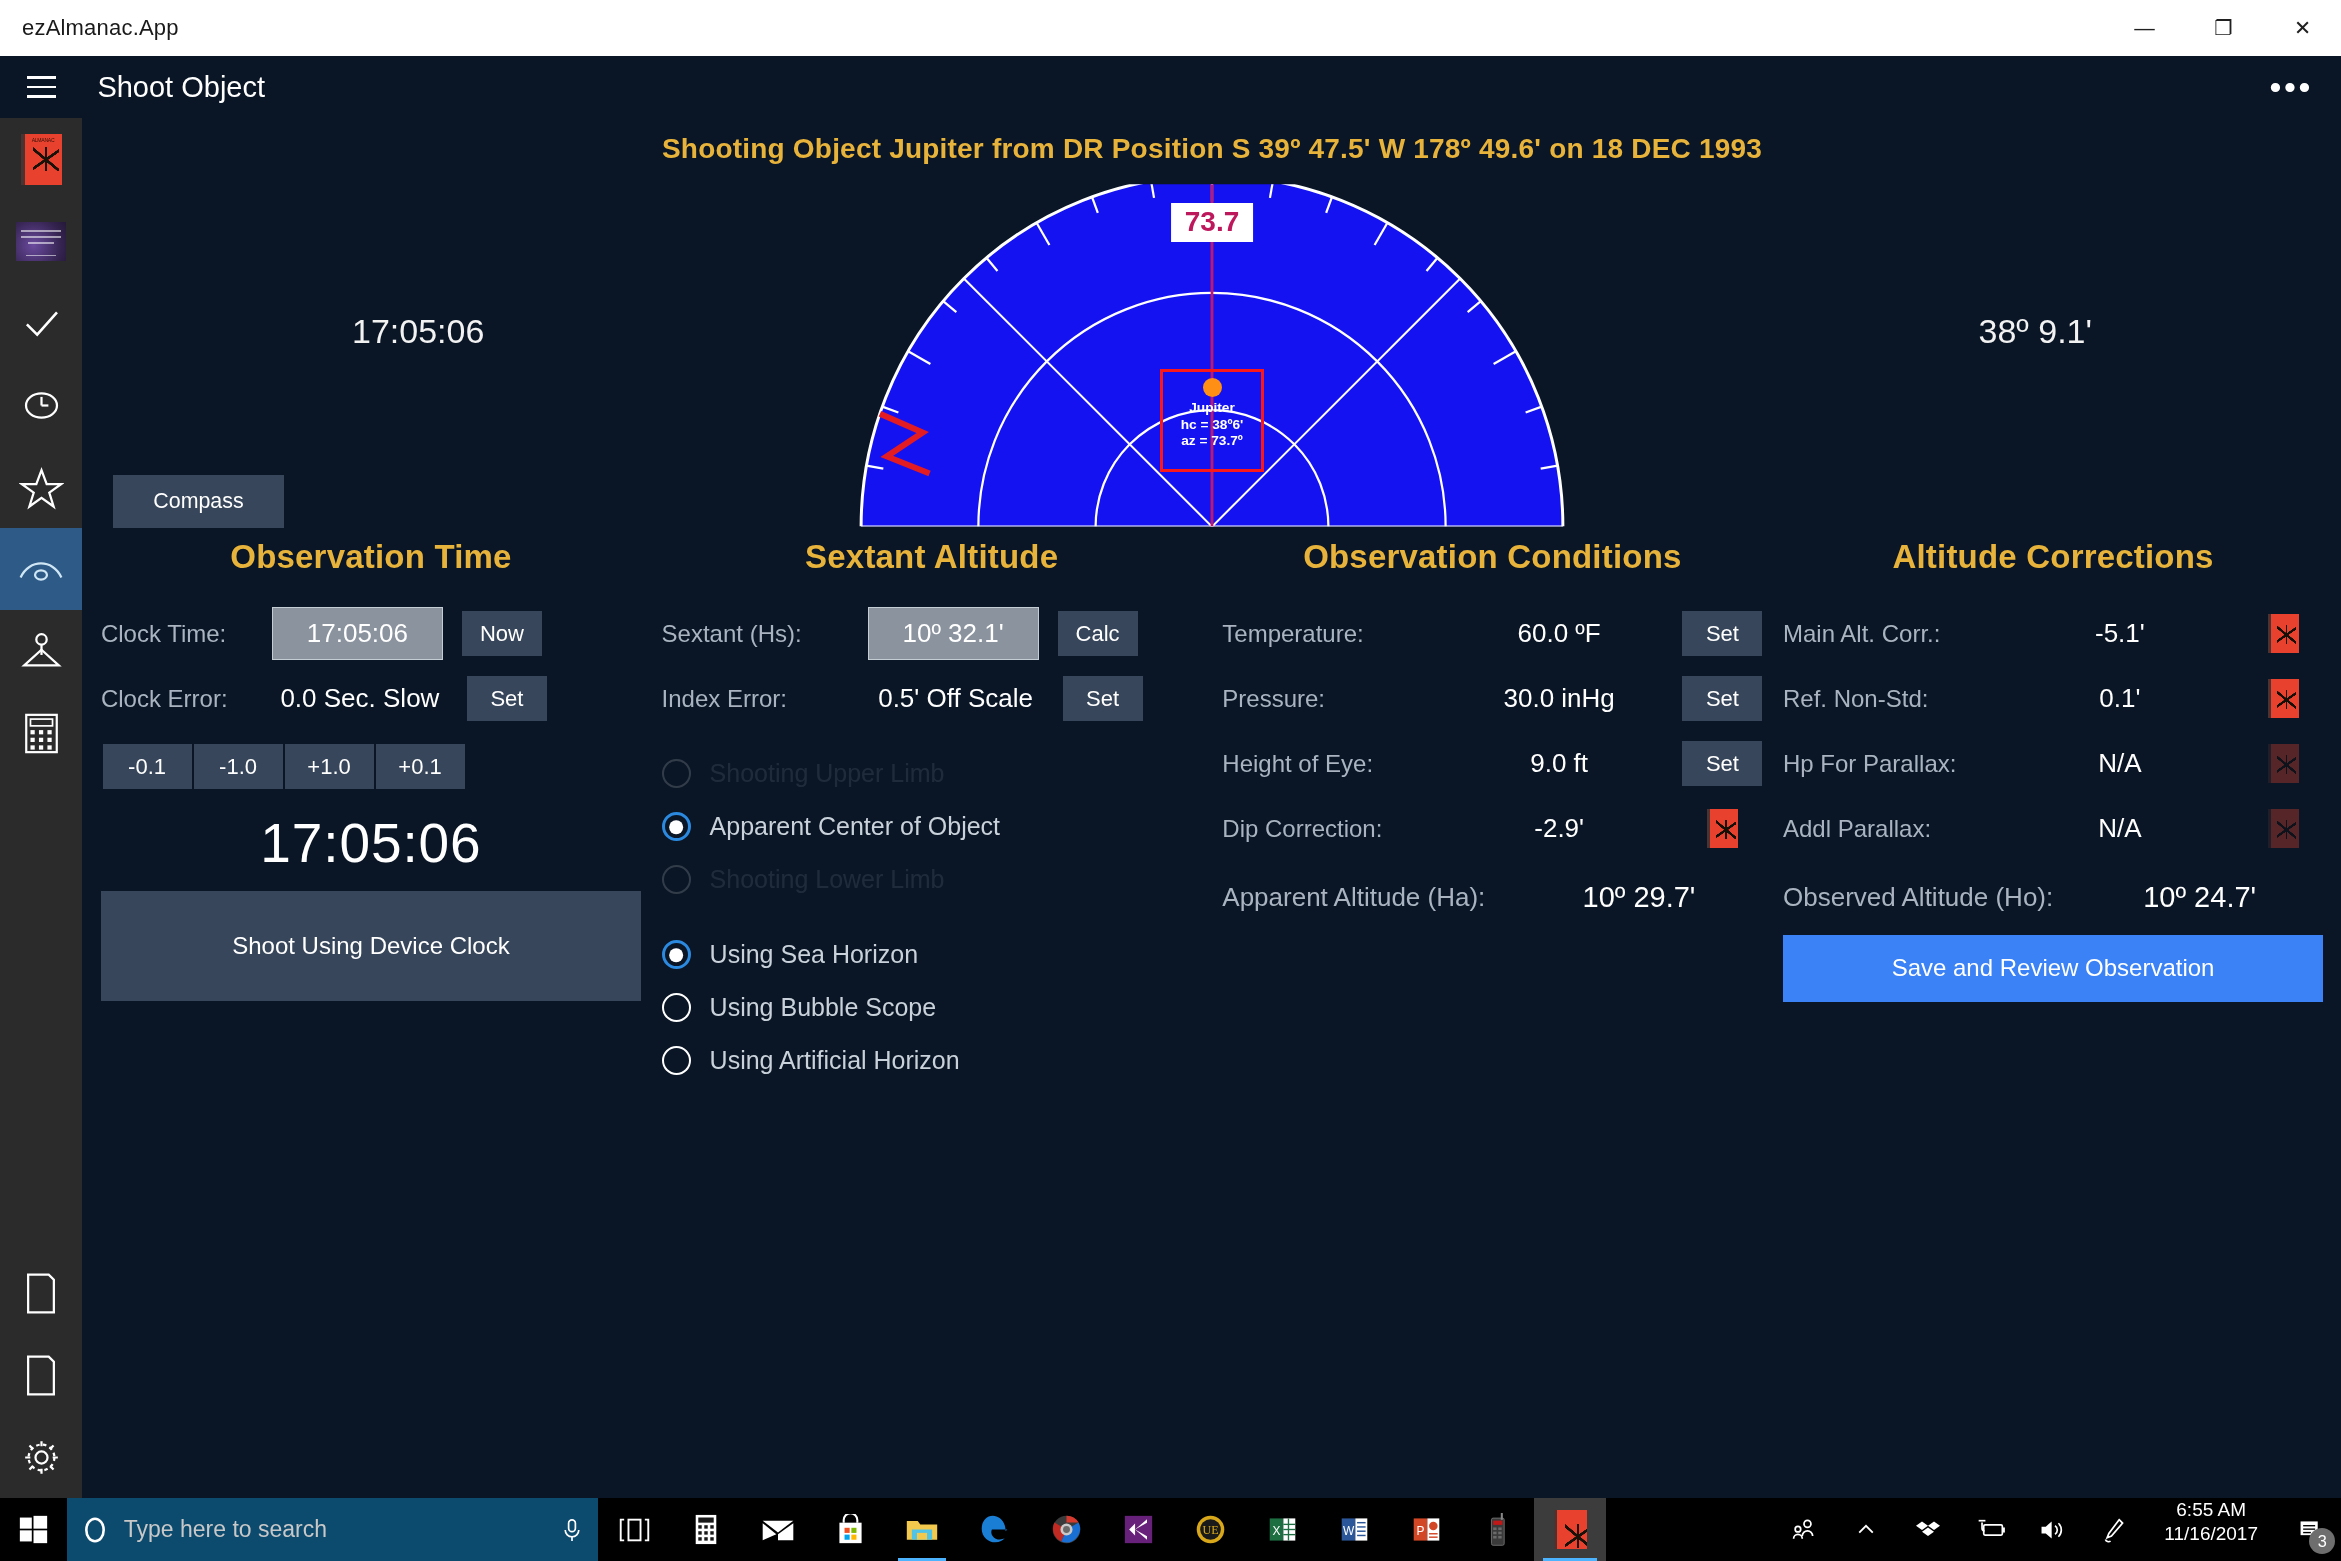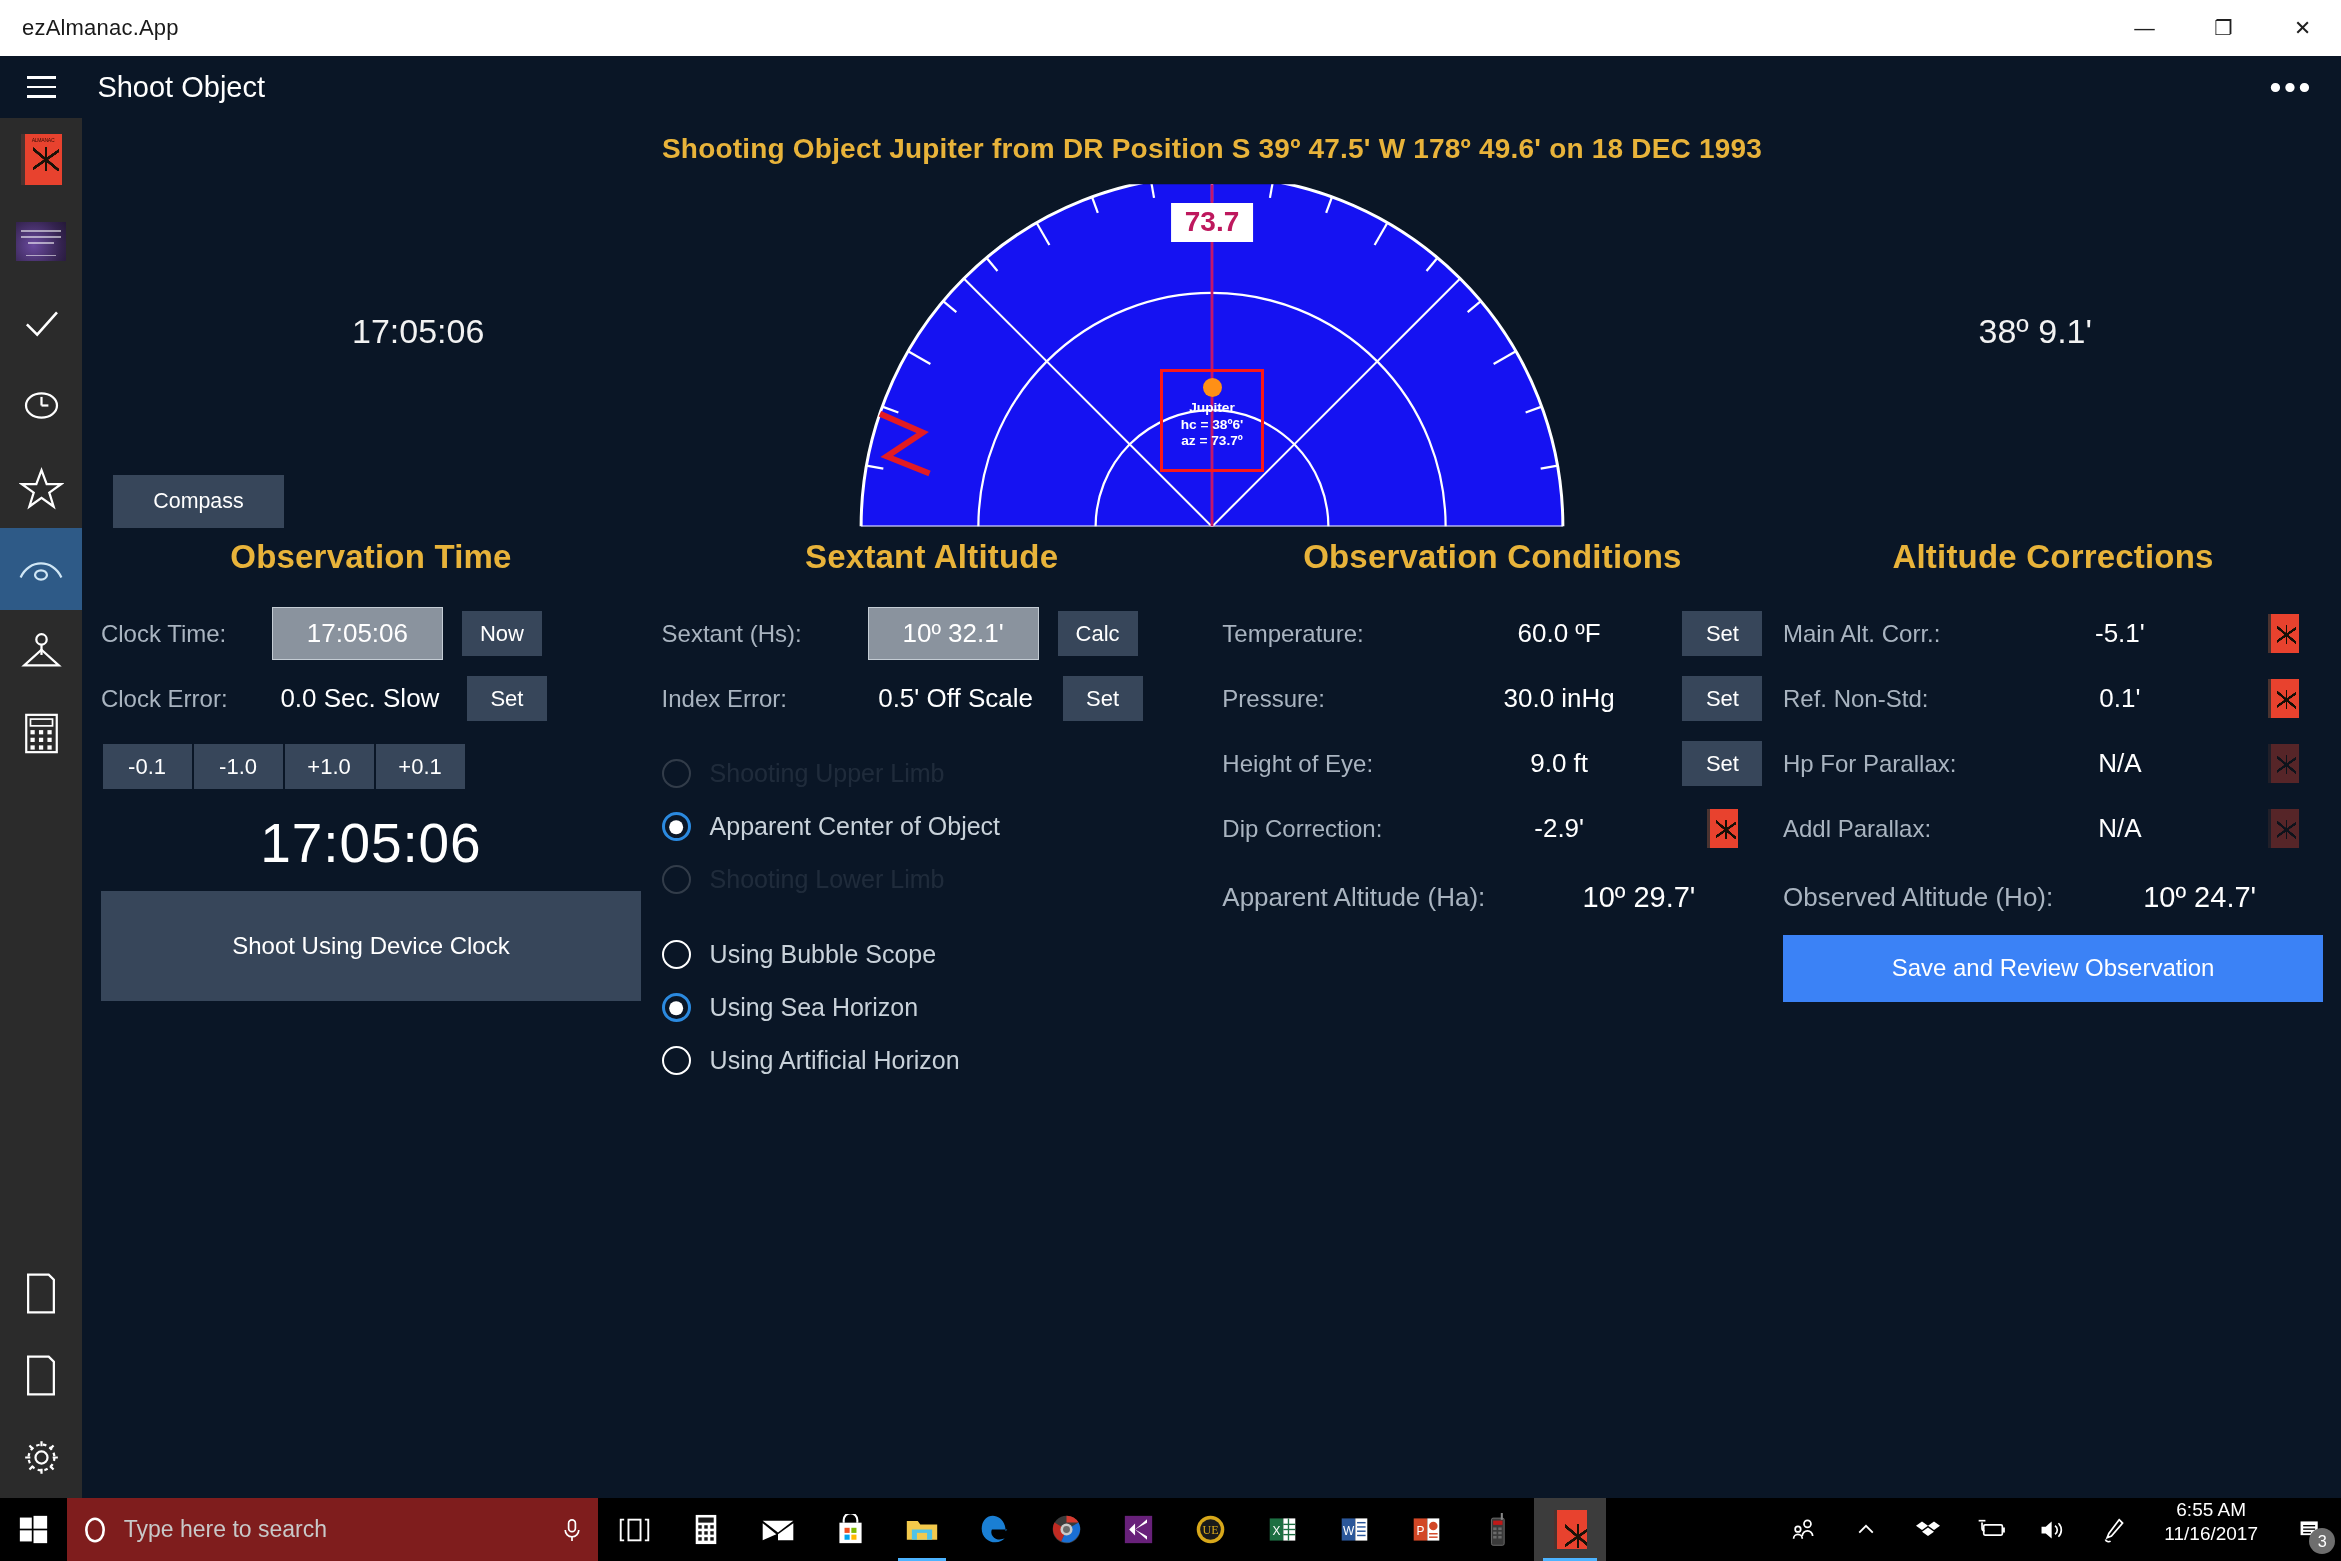--- a/index.html
+++ b/index.html
@@ -208,21 +208,21 @@
     display: flex; align-items: center; justify-content: center;
   }
 
   
   #taskbar {
     position: absolute; left: 0; bottom: 0; width: 2342px; height: 63px;
     background: #000000; display: flex; align-items: center;
   }
   #start-btn { width: 67px; height: 63px; display: flex; align-items: center; justify-content: center; cursor: pointer; }
   #tb-search {
-    width: 531px; height: 63px; background: #7f1d1d; display: flex; align-items: center;
+    width: 531px; height: 63px; background: #0c4a6e; display: flex; align-items: center;
     gap: 15.4px; padding: 0 15.4px; cursor: text;
   }
   #tb-search .ph { color: #c8c8c8; font-size: 23px; flex: 1; }
   .tb-icon {
     width: 72px; height: 63px; display: flex; align-items: center; justify-content: center;
     cursor: pointer; position: relative;
   }
   .tb-icon.active { background: #3c3c3c; }
   .tb-icon.active::after {
     content: ""; position: absolute; bottom: 0; left: 8.6px; right: 8.6px; height: 3.4px; background: #4cb3ff;
@@ -481,27 +481,27 @@
           </div>
           <div class="radio disabled">
             <span class="ring"></span>
             <span class="rlab">Shooting Lower Limb</span>
           </div>
         </div>
 
         <div class="radio-gap"></div>
 
         <div class="radio-group" style="margin-top:0">
+          <div class="radio checked">
+            <span class="ring"></span>
+            <span class="rlab">Using Sea Horizon</span>
+          </div>
           <div class="radio">
             <span class="ring"></span>
             <span class="rlab">Using Bubble Scope</span>
-          </div>
-          <div class="radio checked">
-            <span class="ring"></span>
-            <span class="rlab">Using Sea Horizon</span>
           </div>
           <div class="radio">
             <span class="ring"></span>
             <span class="rlab">Using Artificial Horizon</span>
           </div>
         </div>
       </div>
 
       <div class="panel">
         <h2>Observation Conditions</h2>

